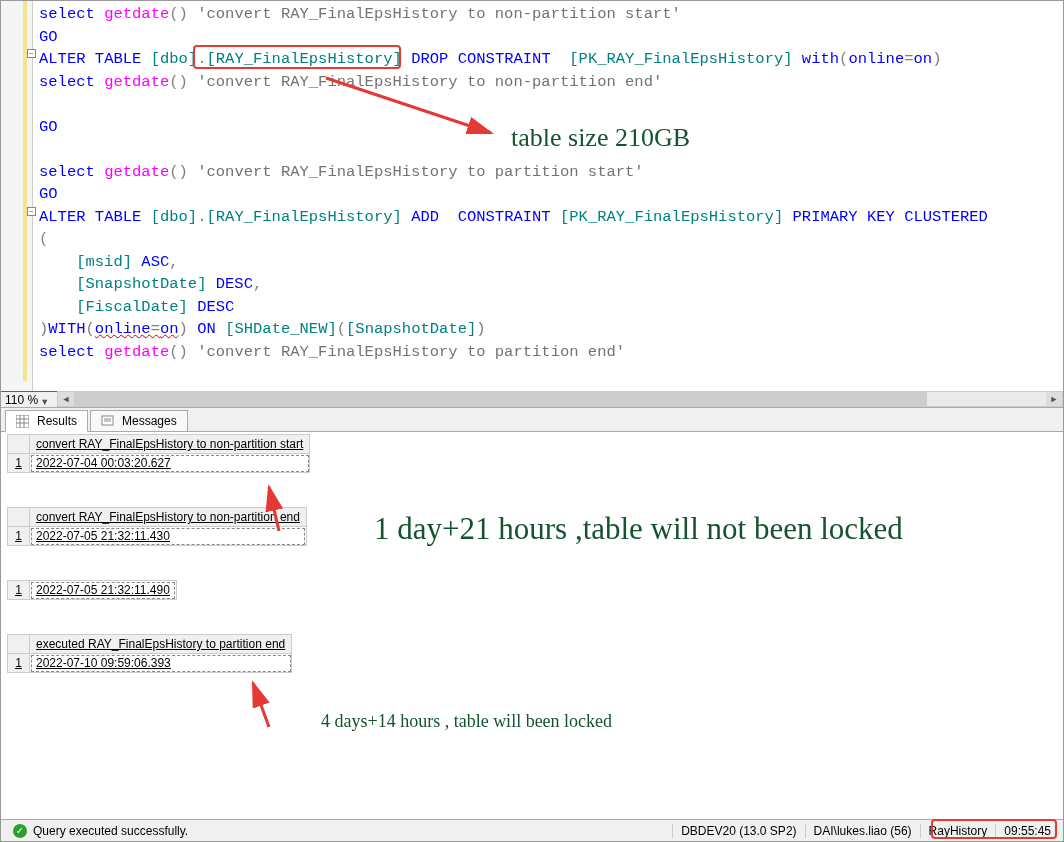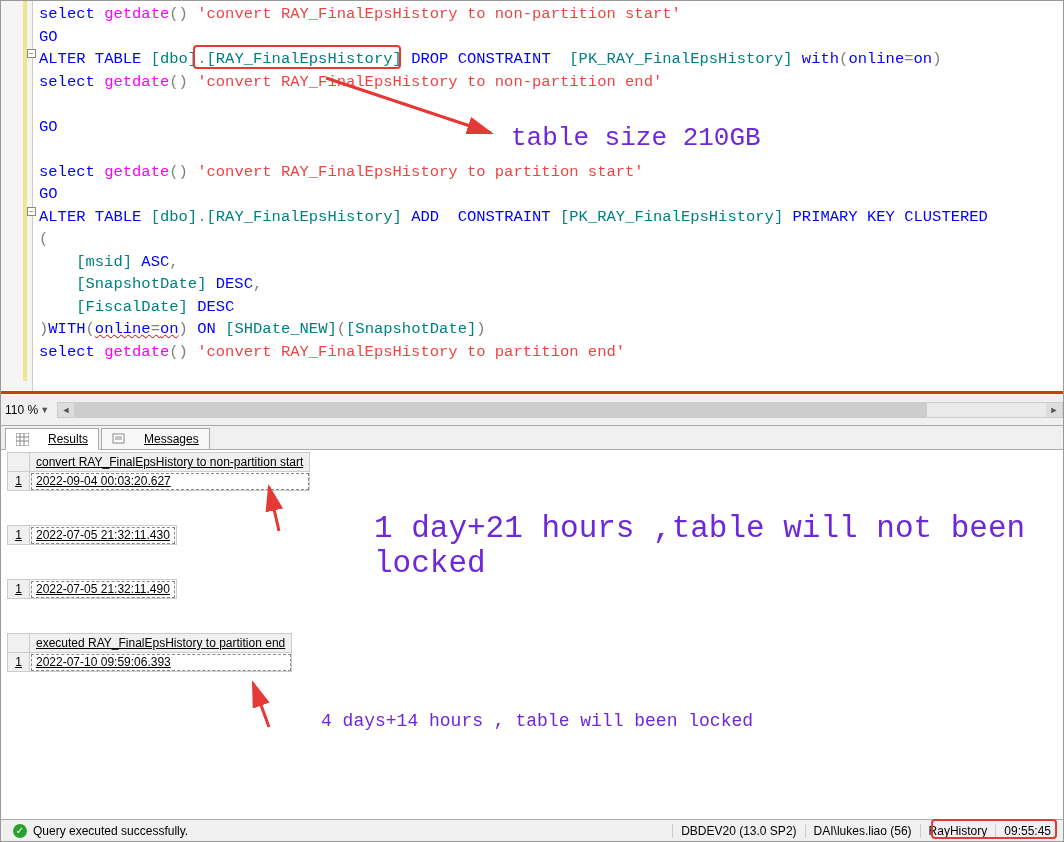--- a/index.html
+++ b/index.html
@@ -50,31 +50,31 @@
     padding: 2px 4px 2px 6px;
     white-space: pre;
     font-size: 15.5px;
     line-height: 22.5px;
     color: #000;
     overflow: hidden;
   }
   .kw-blue { color: #0000ff; }
   .kw-magenta { color: #ff00ff; }
   .kw-teal { color: #008080; }
-  .str-red { color: #ef4444; }
+  .str-red { color: #737373; }
   .paren-gray { color: #808080; }
   .squiggle { text-decoration: underline wavy #cc0000; text-decoration-thickness: 1px; }
   
   .zoom-bar {
-    height: 35px;
-    background: #f0f0f0;
-    border-top: 3px solid #c2410c;
+    height: 17px;
+    background: #f0f0f0;
+    border-top: 1px solid #c2410c;
     border-bottom: 1px solid #aaa;
     display: flex;
-    align-items: center;
+    align-items: flex-end;
     font-family: 'Segoe UI', Tahoma, sans-serif;
     font-size: 12px;
     padding-left: 4px;
     gap: 2px;
   }
   .zoom-dd { font-size: 9px; color: #555; }
   .hscroll {
     flex: 1;
     height: 16px;
     margin-left: 6px;
@@ -113,23 +113,22 @@
     padding-left: 4px;
   }
   .tab {
     padding: 3px 10px;
     border: 1px solid #aaa;
     border-bottom: none;
     background: #f8f8f8;
     margin-right: 2px;
     display: flex;
     align-items: center;
-    gap: 19px;
+    gap: 8px;
     cursor: pointer;
-    text-decoration: underline;
   }
   .tab.active { background: #fff; border-bottom: 1px solid #fff; margin-bottom: -1px; }
   .tab-icon { width: 13px; height: 13px; display: inline-block; }
   
   .results {
     background: #fff;
     font-family: 'Segoe UI', Tahoma, sans-serif;
     font-size: 12px;
     overflow: hidden;
   }
@@ -183,22 +182,22 @@
   }
   .status-section:first-child { border-left: none; flex: 1; display: flex; align-items: center; gap: 6px; }
   .check-icon {
     width: 14px; height: 14px; border-radius: 50%;
     background: #2ca02c; color: #fff; font-size: 10px;
     display: inline-flex; align-items: center; justify-content: center;
   }
   
   .annot {
     position: absolute;
-    color: #6d28d9;
-    font-family: Liberation Mono, monospace;
+    color: #14532d;
+    font-family: Liberation Serif, serif;
     pointer-events: none;
   }
   .annot-box {
     position: absolute;
     border: 2.5px solid #e53935;
     border-radius: 4px;
     pointer-events: none;
   }
   .annot-arrow {
     position: absolute;
@@ -271,28 +270,32 @@
 <div class="results" style="height:464px; overflow:auto;text-decoration:underline;">
   <div class="result-block">
     <table class="grid">
       <tbody>
           <tr>
             <th class="corner"></th>
             <th>convert RAY_FinalEpsHistory to non-partition start</th>
           </tr>
       <tr>
             <td class="rownum">1</td>
-            <td class="sel">2022-09-04 00:03:20.627</td>
+            <td class="sel">2022-07-04 00:03:20.627</td>
           </tr>
     </tbody>
       </table>
   </div>
   <div class="result-block" style="margin-top:34px;">
     <table class="grid">
       <tbody>
+          <tr>
+            <th class="corner"></th>
+            <th>convert RAY_FinalEpsHistory to non-partition end</th>
+          </tr>
       <tr>
             <td class="rownum">1</td>
             <td class="sel">2022-07-05 21:32:11.430</td>
           </tr>
     </tbody>
       </table>
   </div>
   <div class="result-block" style="margin-top:34px;">
     <table class="grid">
       <tbody>

